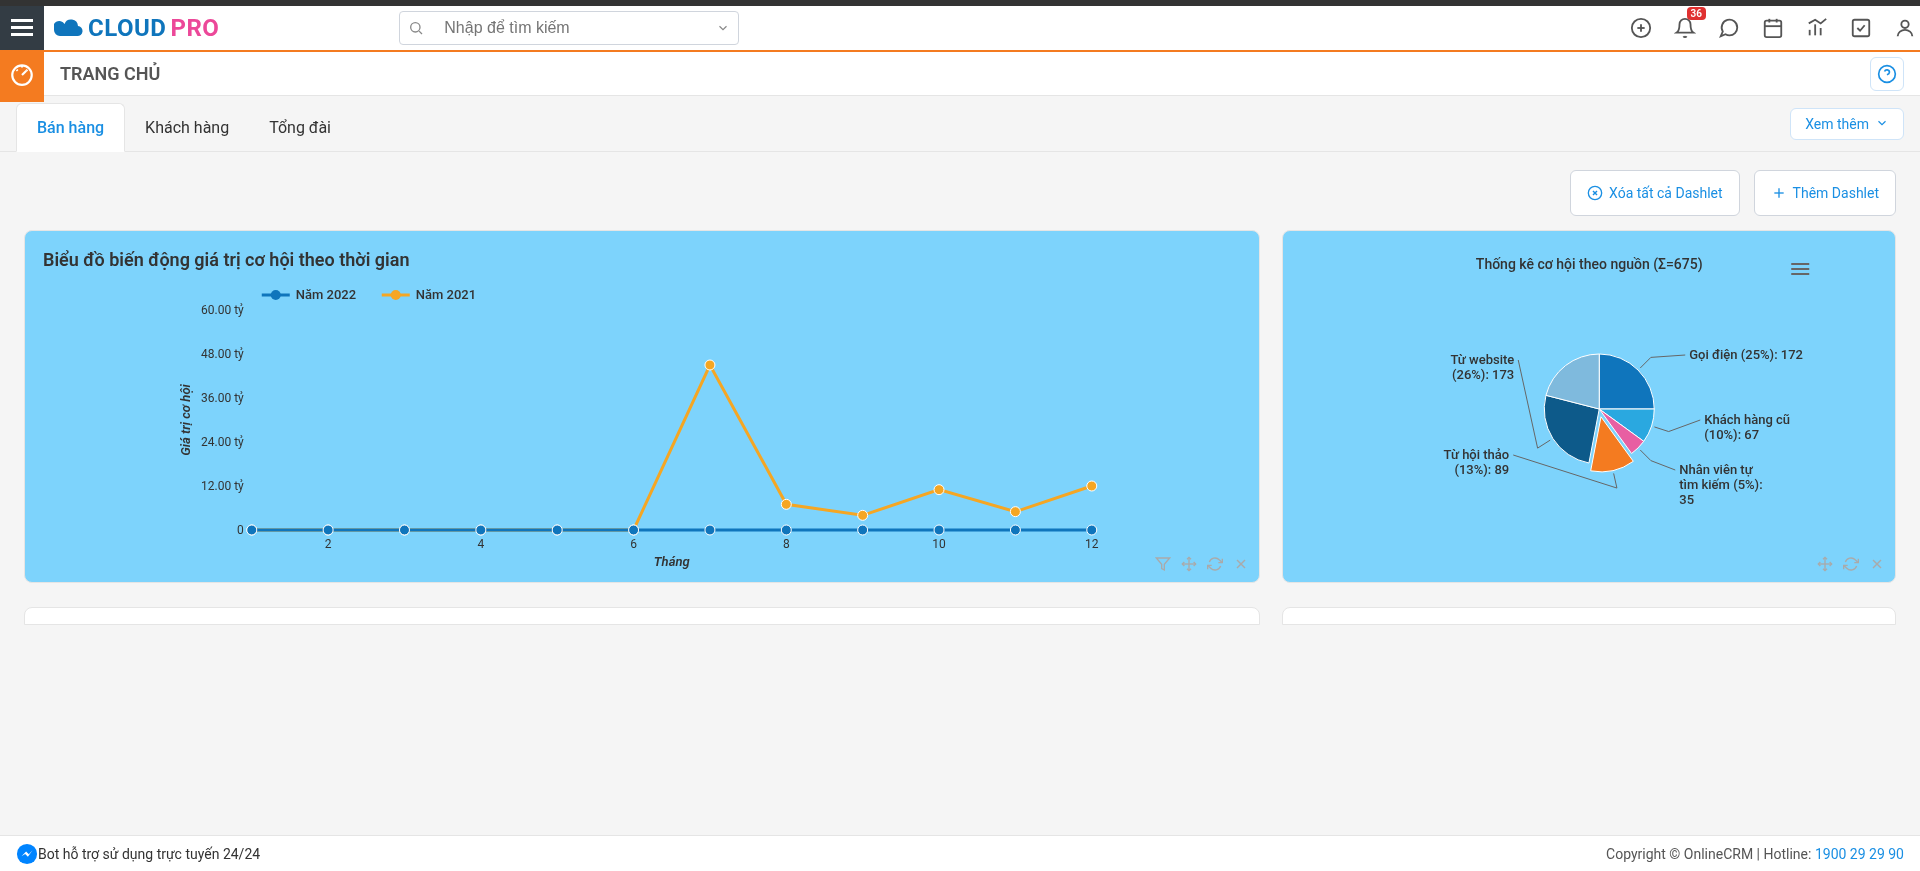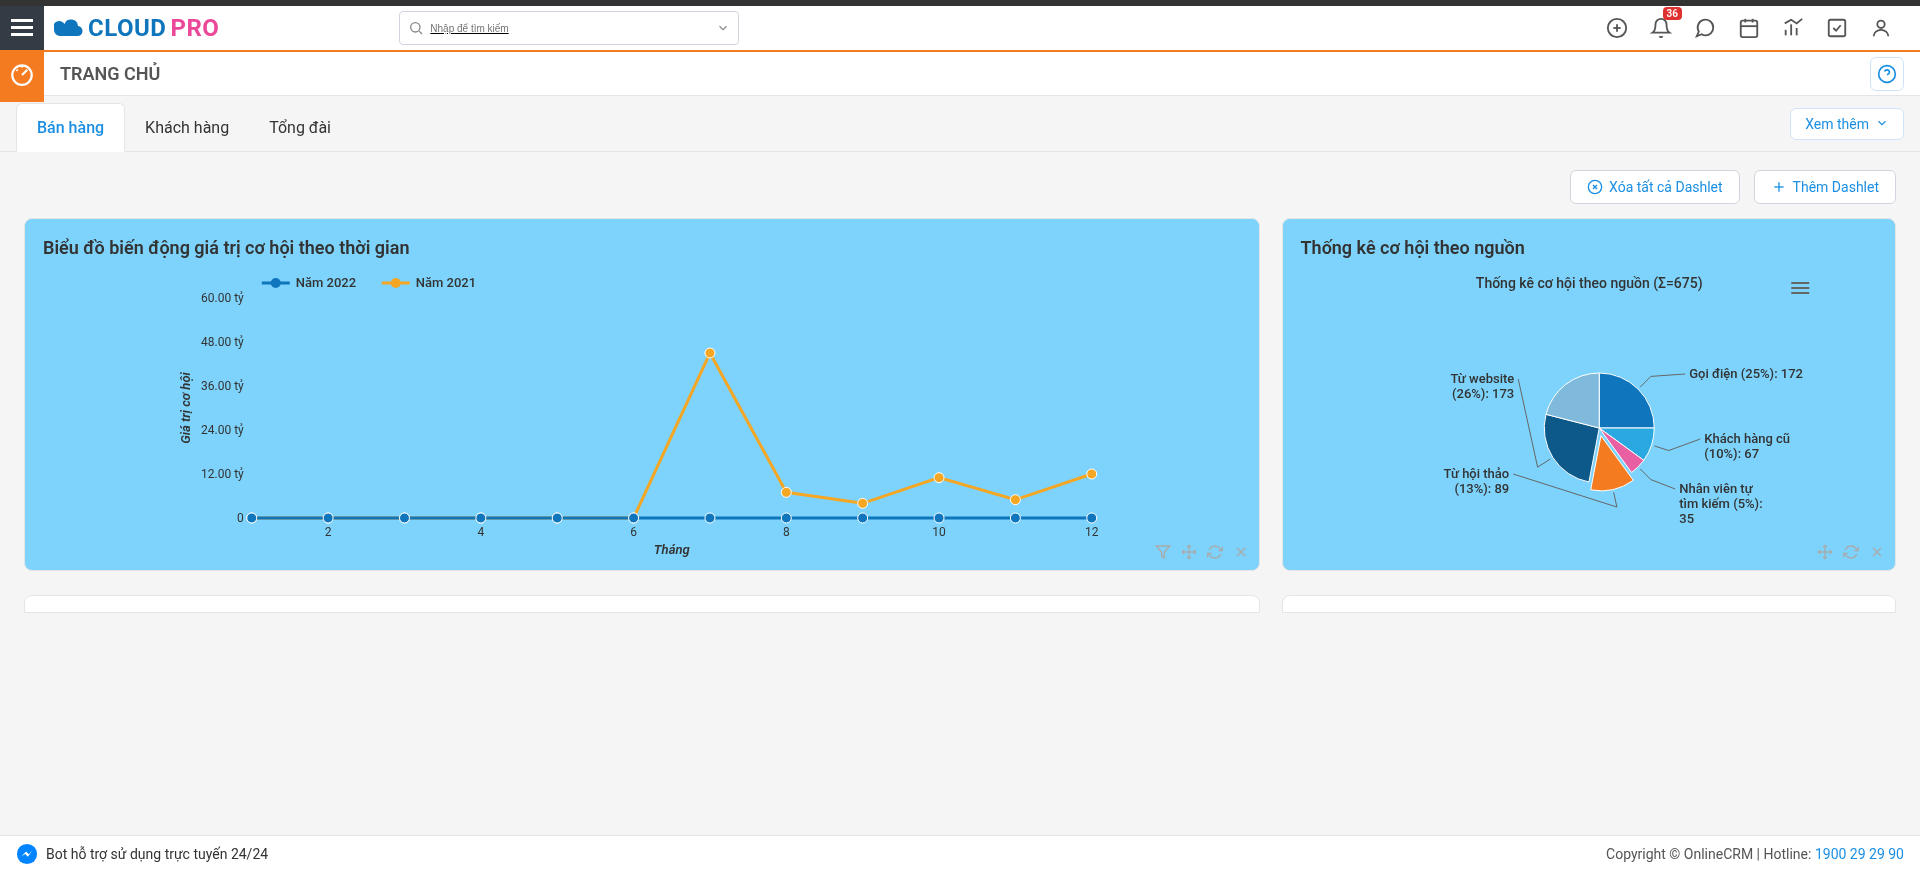--- a/index.html
+++ b/index.html
@@ -47,30 +47,29 @@
     display: flex;
     align-items: center;
     padding: 0 8px;
     color: #888;
     background:#fff;
   }
   .search-wrap input {
     border: none;
     outline: none;
     flex: 1;
-    font-size: 10px;
-    margin-left: 6px;
-    text-decoration: underline;
+    font-size: 16px;
+    margin-left: 20px;
   }
   .top-icons {
     margin-left: auto;
     display: flex;
     align-items: flex-end;
     gap: 22px;
-    padding-right: 28px;
+    padding-right: 4px;
   }
   .top-icons .icn {
     color: #555;
     position: relative;
     cursor: pointer;
     display:flex;
     align-items:center;
   }
   .badge {
     position: absolute;
@@ -155,21 +154,21 @@
   .action-row {
     display: flex;
     justify-content: flex-end;
     gap: 14px;
     padding: 18px 24px 14px;
   }
   .btn-outline {
     border: 1px solid #d0d5dd;
     background: #fff;
     color: #1a8fe3;
-    padding: 8px 16px;
+    padding: 14px 16px;
     border-radius: 6px;
     font-size: 14px;
     display: flex;
     align-items: center;
     gap: 6px;
     cursor:pointer;
     text-align:center;
   }
   .dash-area {
     display: flex;
@@ -204,21 +203,21 @@
     bottom: 0; left: 0; right: 0;
     height: 36px;
     background: #fff;
     border-top: 1px solid #e5e5e5;
     display: flex;
     align-items: center;
     padding: 0 16px;
     font-size: 14px;
   }
   .footer .bot {
-    display:flex; align-items:center; gap:8px; color:#333;
+    display:flex; align-items:center; gap:0; color:#333;
   }
   .footer .right { margin-left:auto; color:#555; }
   .footer .right .phone{ color:#1a8fe3; }
   .cutoff-row{
     display:flex; gap:22px; padding:0 24px 60px;
   }
   .cutoff-card{
     background:#fff;
     border:1px solid #e5e5e5;
     border-radius:8px 8px 0 0;
@@ -424,21 +423,20 @@
             <path d="M3.51 9a9 9 0 0114.85-3.36L23 10M1 14l4.64 4.36A9 9 0 0020.49 15"></path>
           </svg></span>
       <span><svg width="16" height="16" viewBox="0 0 24 24" fill="none" stroke="currentColor" stroke-width="2">
             <line x1="18" y1="6" x2="6" y2="18"></line>
             <line x1="6" y1="6" x2="18" y2="18"></line>
           </svg></span>
     </div>
   </div>
 
   <div class="card small">
-    <h3>Thống kê cơ hội theo nguồn</h3>
     <svg id="pie-chart" width="100%" height="290" viewBox="0 0 460 290">
         <text x="230" y="20" text-anchor="middle" font-size="14" font-weight="500">Thống kê cơ hội theo nguồn (Σ=675)</text>
         <rect x="432" y="14" width="18" height="2" fill="#666"></rect>
         <rect x="432" y="19" width="18" height="2" fill="#666"></rect>
         <rect x="432" y="24" width="18" height="2" fill="#666"></rect>
         <path d="M240 160 L240 105 A55 55 0 0 1 295 160 Z" fill="#0f75bc" stroke="#fff" stroke-width="1"></path>
         <polyline points="281.01219330881975,118.98780669118025 291.618795026618,108.38120497338204 326,106" fill="none" stroke="#666" stroke-width="1"></polyline>
         <text x="330" y="110" text-anchor="start" font-size="13" font-weight="500">Gọi điện (25%): 172</text>
         <path d="M240 160 L295 160 A55 55 0 0 1 284.4959346906221 192.32818887608602 Z" fill="#2aa8e0" stroke="#fff" stroke-width="1"></path>
         <polyline points="295.1612779451189,177.92298567374695 309.4271256895462,182.55824058937117 341,171" fill="none" stroke="#666" stroke-width="1"></polyline>

